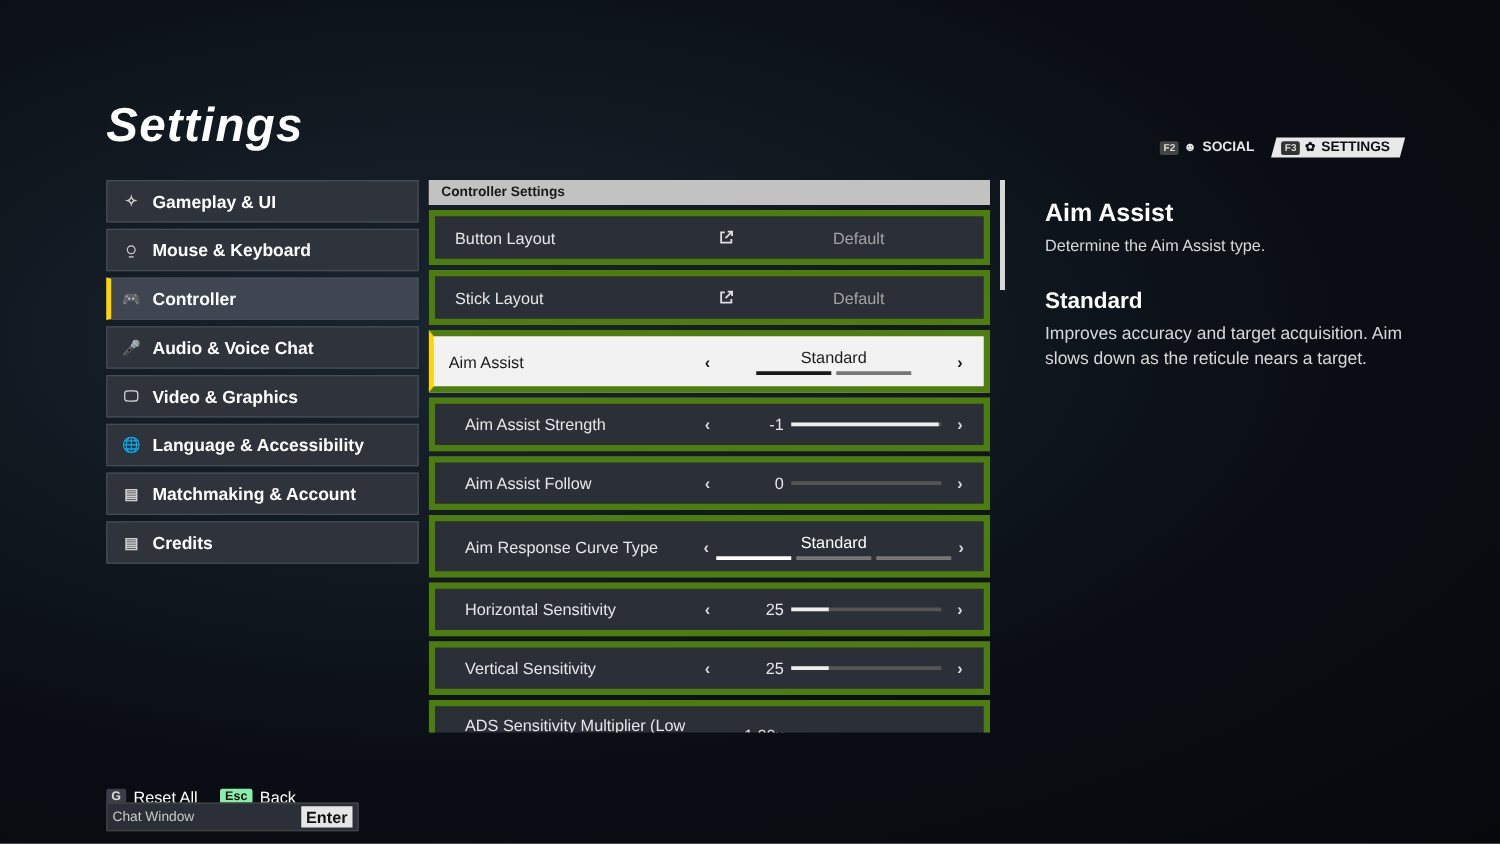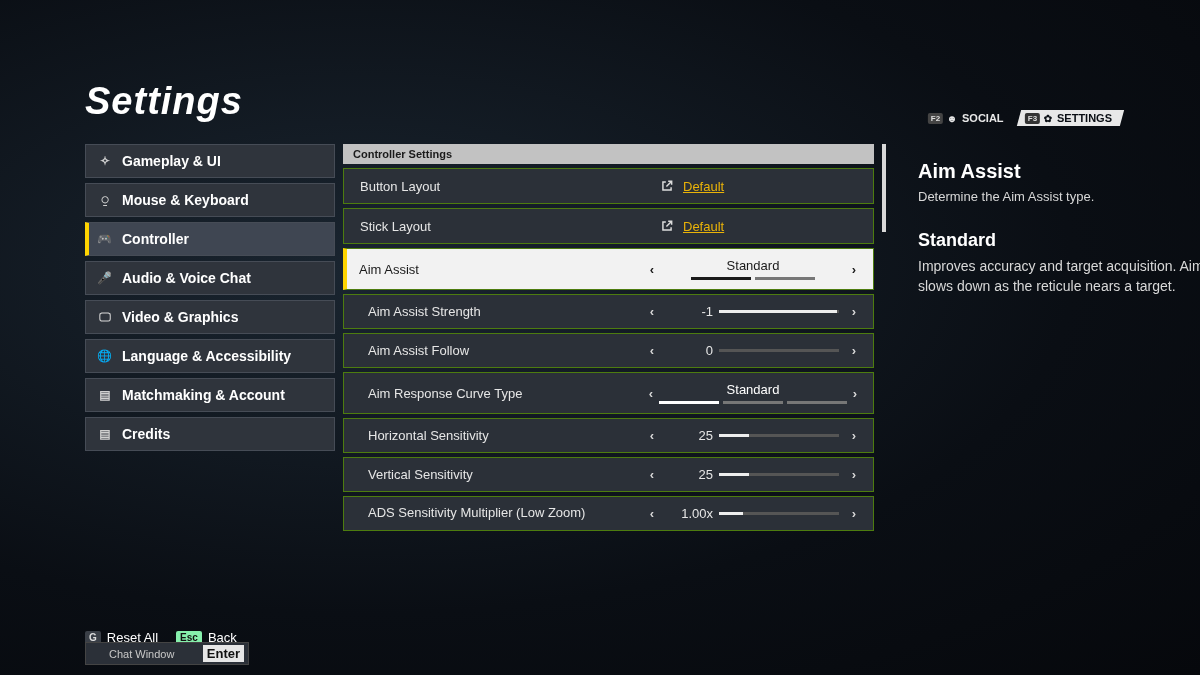--- a/index.html
+++ b/index.html
@@ -95,42 +95,42 @@
   height: 14px;
   display: inline-flex;
   align-items: center;
   justify-content: center;
   font-size: 12px;
   color: #d0d0d0;
 }
 
 
 .mid {
-  width: 531px;
+  width: 449px;
   display: flex;
   flex-direction: column;
 }
 .section-header {
   background: #c2c2c2;
   color: #1a1a1a;
   font-size: 11px;
   font-weight: bold;
   padding: 4px 10px;
 }
 .rows {
   display: flex;
   flex-direction: column;
   gap: 4px;
   margin-top: 4px;
   height: 418px;
   overflow: hidden;
 }
 .row {
   background: #2b3038;
-  border: 1px solid #4d7c0f;
+  border: 5px solid #4d7c0f;
   display: flex;
   align-items: center;
   padding: 9px 10px 9px 16px;
   font-size: 13px;
   position: relative;
 }
 .row.sub { padding-left: 24px; }
 .row-label { flex: 1; color: #e6e6e6; }
 .row.selected {
   background: #f2f2f2;
@@ -140,23 +140,22 @@
 }
 .row.selected .row-label { color: #1a1a1a; }
 
 .external-icon {
   width: 16px; height: 16px;
   display: inline-flex; align-items:center; justify-content:center;
   color:#ddd; margin-right:8px;
 }
 .row-value-plain {
   width: 180px;
-  text-align: left;
-  color: #eab308;
-  text-decoration: underline;
+  text-align: center;
+  color: #a3a3a3;
 }
 .row .arrow {
   width: 18px;
   text-align: center;
   font-weight: bold;
   color: #d8d8d8;
   cursor: pointer;
 }
 .row.selected .arrow { color: #1a1a1a; }
 
@@ -251,26 +250,26 @@
   border-radius: 2px;
   font-weight: bold;
 }
 .key-badge.light { background: #86efac; color:#111; }
 .footer-item { display:flex; align-items:center; gap:6px; }
 
 .chat-bar {
   position: absolute;
   left: 85px;
   bottom: 10px;
-  width: 164px;
+  width: 202px;
   background: #2b3038;
   border: 1px solid #444;
   display: flex;
   align-items: center;
-  padding: 2px 4px 2px 23px;
+  padding: 2px 4px 2px 4px;
   font-size: 11px;
   color: #c8c8c8;
 }
 .chat-bar .enter {
   margin-left: auto;
   background: #e6e6e6;
   color: #111;
   font-size: 13px;
   padding: 1px 4px;
   font-weight: bold;

